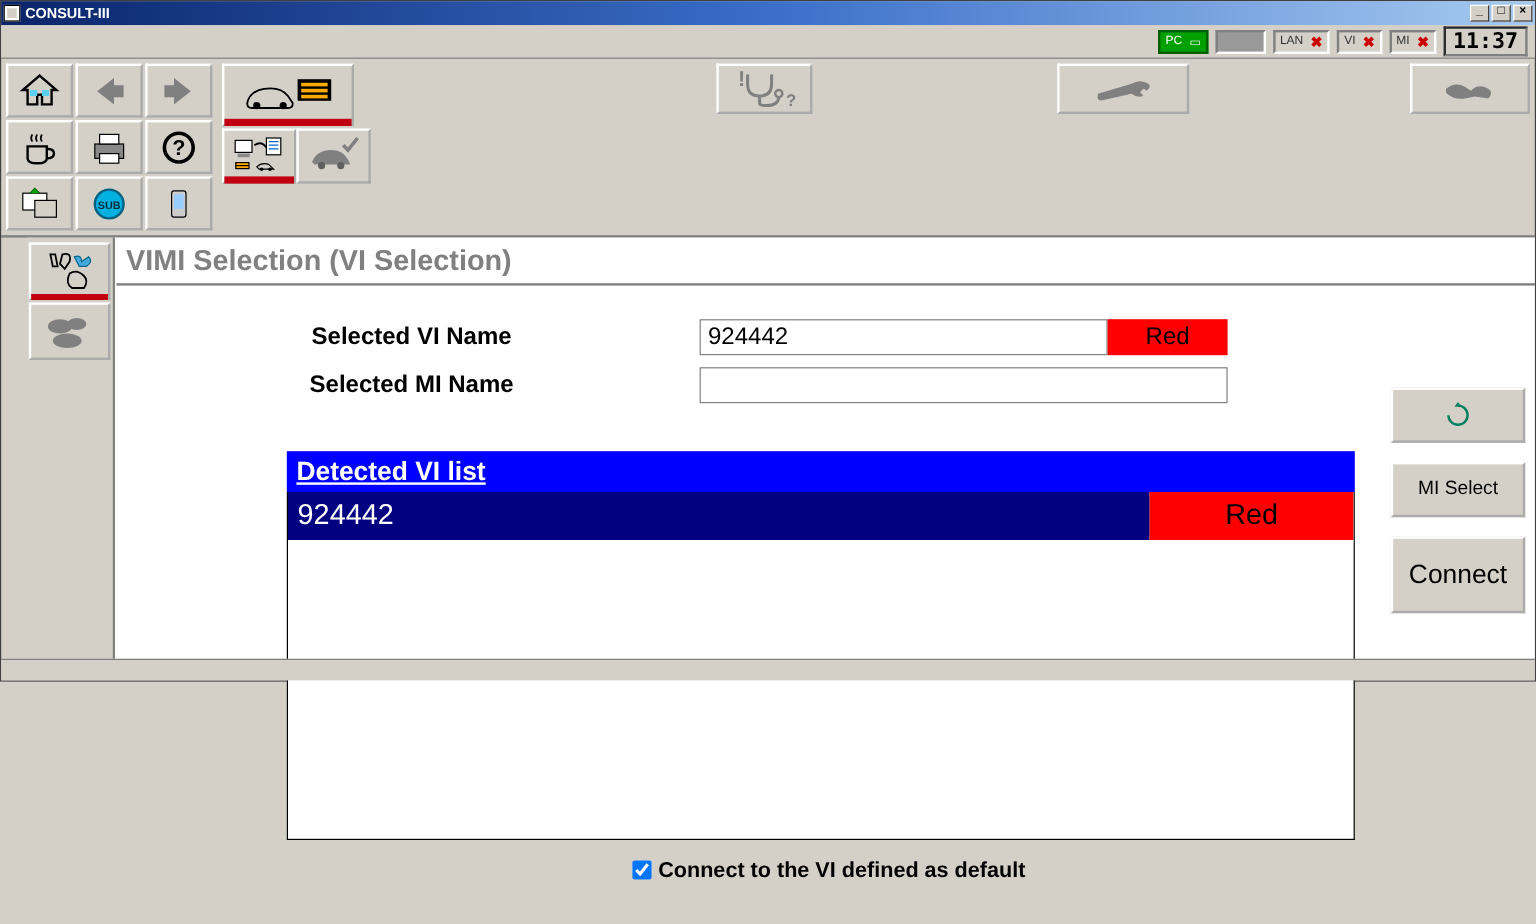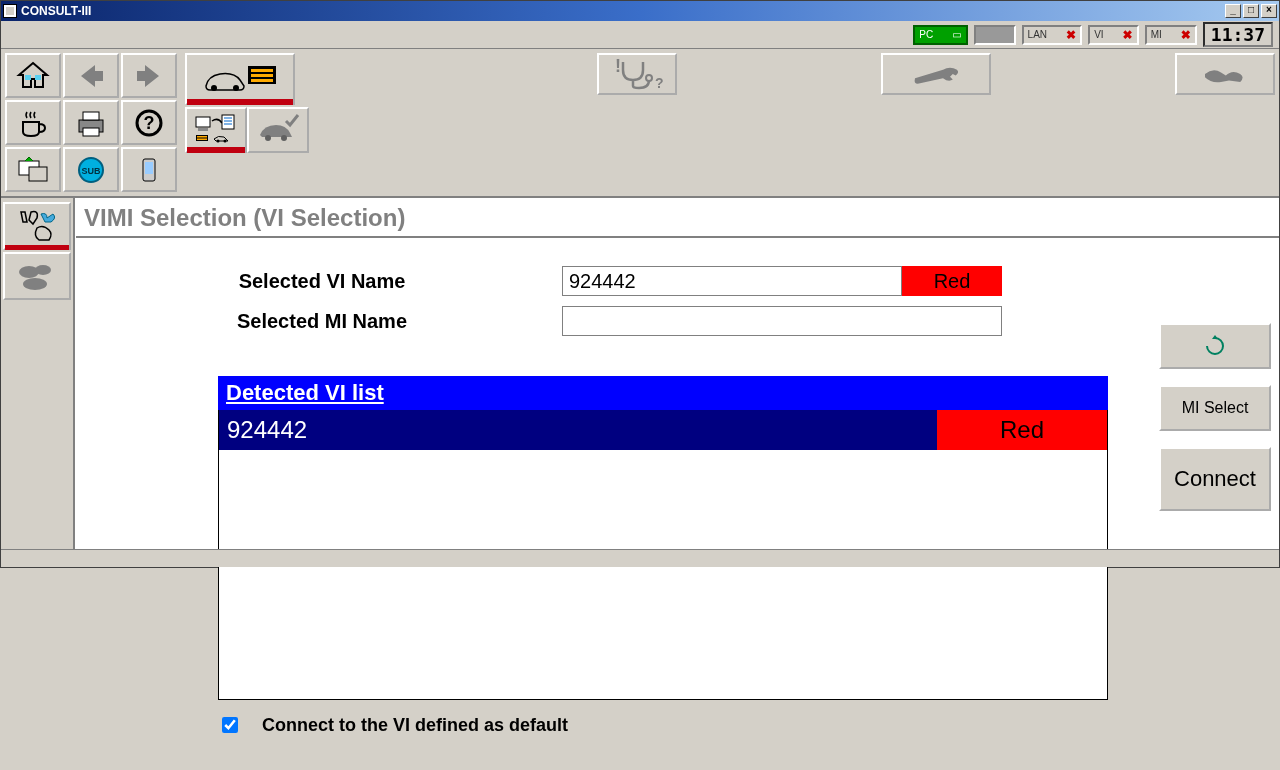--- a/index.html
+++ b/index.html
@@ -45,21 +45,21 @@
   .statusrow {
     height: 28px; background:#d4d0c8;
     display:flex; align-items:center; justify-content:flex-end;
     padding: 2px 6px; gap: 6px;
     border-bottom: 1px solid #808080;
   }
   .status-chip {
     padding: 1px 4px;
     border: 2px solid #808080; border-right-color:#fff; border-bottom-color:#fff;
     background:#d4d0c8;
-    height:20px; display:flex; align-items:center; gap:19px;
+    height:20px; display:flex; align-items:center; gap:6px;
     font-size:10px; color:#333;
   }
   .status-chip.green { background:#00a000; color:#fff; border-color:#006000; }
   .status-chip.empty { width:42px; background:#999; }
   .status-chip .xmark { color:#c00; font-weight:bold; font-size:12px;}
   .clock {
     font-family: monospace; font-size: 18px; font-weight:bold;
     border: 2px inset #808080; background:#d4d0c8; padding:0 6px;
   }
 
@@ -100,21 +100,21 @@
     border:2px outset #fff; background:#d4d0c8;
     width:62px; height:46px; display:flex; align-items:center; justify-content:center;
     position:relative; cursor:pointer;
   }
   .subtab.active-red::after {
     content:""; position:absolute; left:0; right:0; bottom:-2px; height:6px; background:#c00010;
   }
   .subtab svg { width:44px; height:34px; }
 
   .body-area {
-    flex:1; display:flex; flex-direction:row; min-height:0;
+    flex:1; display:flex; flex-direction:row; min-height:0;margin-left:21px;
   }
   .left-rail {
     width:74px; background:#d4d0c8;
     border-right:2px solid #808080;
     display:flex; flex-direction:column; gap:2px; padding:4px 2px;
   }
   .rail-btn {
     border:2px outset #fff; background:#d4d0c8;
     height:48px; display:flex; align-items:center; justify-content:center;
     cursor:pointer; position:relative;
@@ -176,22 +176,22 @@
     font-size:24px; align-items:center;
     border-bottom:2px solid #fff;
   }
   .list-row.selected .cell-main {
     background:#000080; color:#fff;
   }
   .list-row .cell-main { flex:1; padding:4px 8px; height:100%; display:flex; align-items:center;}
   .list-row .cell-color { width:170px; height:100%; display:flex; align-items:center; justify-content:center; color:#000;}
   .checkbox-row {
     margin: 14px 0 0 126px;
-    display:flex; align-items:center; gap:21px;
-    font-size:18px; font-weight:bold; color:#000;
+    display:flex; align-items:center; gap:2px;
+    font-size:18px; font-weight:bold; color:#000;justify-content:center;
   }
   .checkbox-row input { width:16px; height:16px; }
 
   .right-buttons {
     width: 124px; padding: 8px 8px 8px 4px;
     display:flex; flex-direction:column; justify-content:flex-end; gap:16px;
     margin-bottom: 30px;
   }
   .right-btn {
     border:2px outset #fff; background:#d4d0c8;

